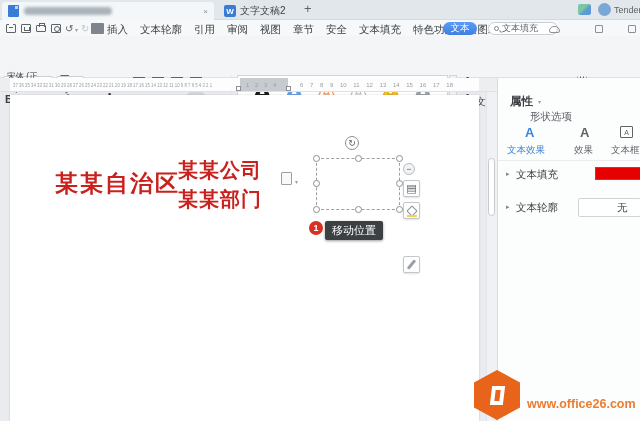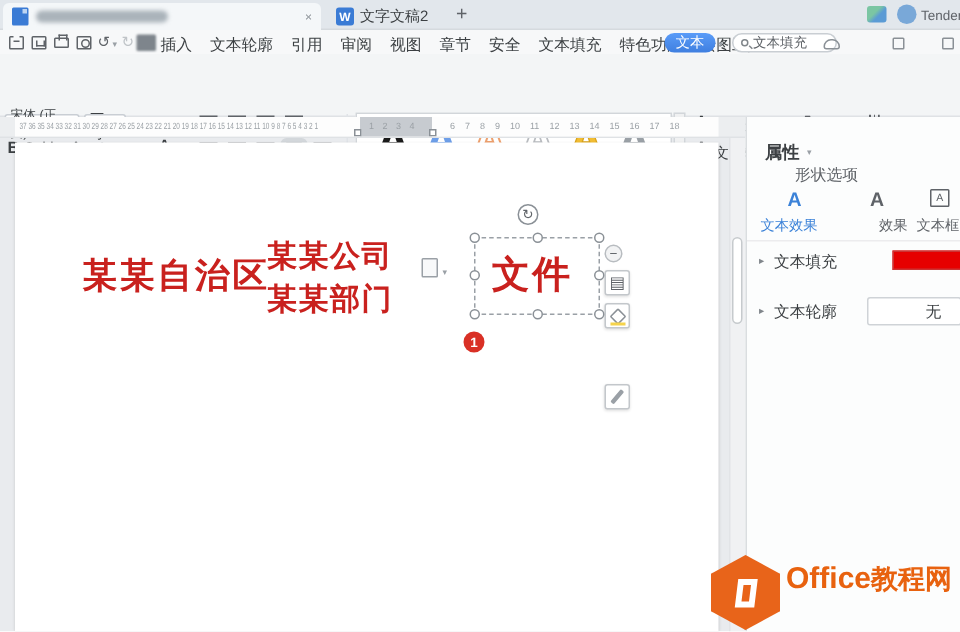--- a/index.html
+++ b/index.html
@@ -273,21 +273,20 @@
   </div>
 
   <div class="page"></div>
   <div class="redtxt" style="left:178px;top:157px;font-size:20px;letter-spacing:1px">某某公司</div>
   <div class="redtxt" style="left:55px;top:168px;font-size:23px;letter-spacing:2px">某某自治区</div>
   <div class="redtxt" style="left:178px;top:186px;font-size:20px;letter-spacing:1px">某某部门</div>
   <span class="paste"></span>
   <span class="pastecar">▾</span>
 
   <div class="tbox"></div>
-  <div class="redtxt" style="left:328px;top:166px;font-size:25px;letter-spacing:2px;z-index:2">文件</div>
   <span class="rot">↻</span>
   <span class="hdl" style="left:313px;top:155px"></span>
   <span class="hdl" style="left:355px;top:155px"></span>
   <span class="hdl" style="left:396px;top:155px"></span>
   <span class="hdl" style="left:313px;top:180px"></span>
   <span class="hdl" style="left:396px;top:180px"></span>
   <span class="hdl" style="left:313px;top:206px"></span>
   <span class="hdl" style="left:355px;top:206px"></span>
   <span class="hdl" style="left:396px;top:206px"></span>
 
@@ -297,45 +296,44 @@
     </div>
   <div class="fbtn" style="left:403px;top:202px">
       <span class="bucket"></span>
       <span class="bucketink"></span>
     </div>
   <div class="fbtn" style="left:403px;top:256px">
       <span class="pencil"></span>
     </div>
 
   <div class="badge">1</div>
+  <div class="tip">移动位置</div>
 
   <div class="sbtrack"></div>
   <div class="sbthumb"></div>
 
   <div class="sidebar">
     <span class="sb-h">属性</span>
     <span class="sb-hcar">▾</span>
     <span class="sbtab gray" style="left:32px">形状选项</span>
     <span class="stic" style="left:27px;color:#3b82d8">A</span>
     <span class="stlbl" style="left:9px;color:#3b82d8">文本效果</span>
     <span class="stic" style="left:82px;color:#5f6368">A</span>
-    <span class="stlbl" style="left:88px;color:#5f6368">效果</span>
+    <span class="stlbl" style="left:76px;color:#5f6368">效果</span>
     <span class="boxic" style="left:122px">A</span>
     <span class="stlbl" style="left:113px;color:#5f6368">文本框</span>
     <div class="sb-div"></div>
     <span class="arr" style="left:8px;top:92px">▸</span>
     <span class="sblbl" style="left:18px;top:90px">文本填充</span>
     <span class="swatch" style="background-color: rgb(230, 0, 0);"></span>
     <span class="arr" style="left:8px;top:125px">▸</span>
     <span class="sblbl" style="left:18px;top:123px">文本轮廓</span>
     <div class="nonedd">
         <span>无</span>
       </div>
   </div>
 
   <div class="hex">
       <span class="door"></span>
     </div>
-  <div class="wmbrand">
-    <span class="en">Office</span><span class="cn">教程网</span>
-  </div>
+  <div class="wmurl">www.office26.com</div>
 
 </div>
 
 </body></html>

